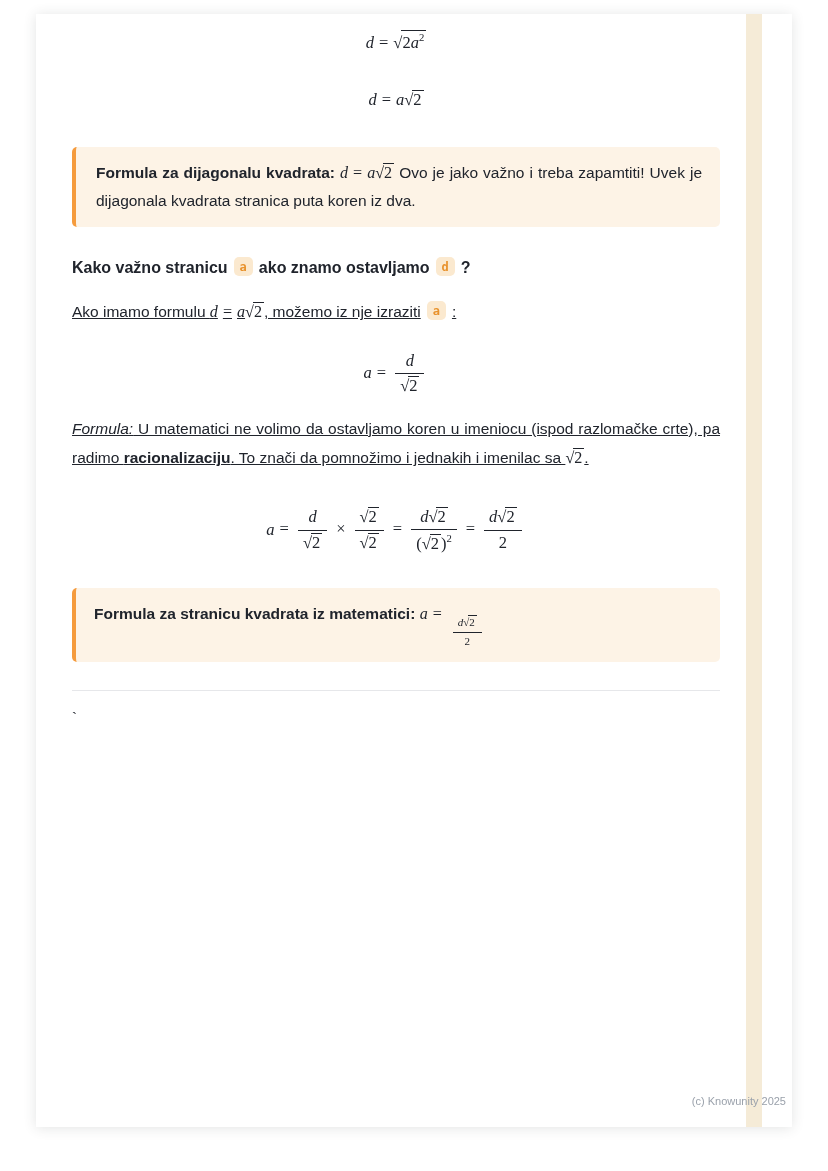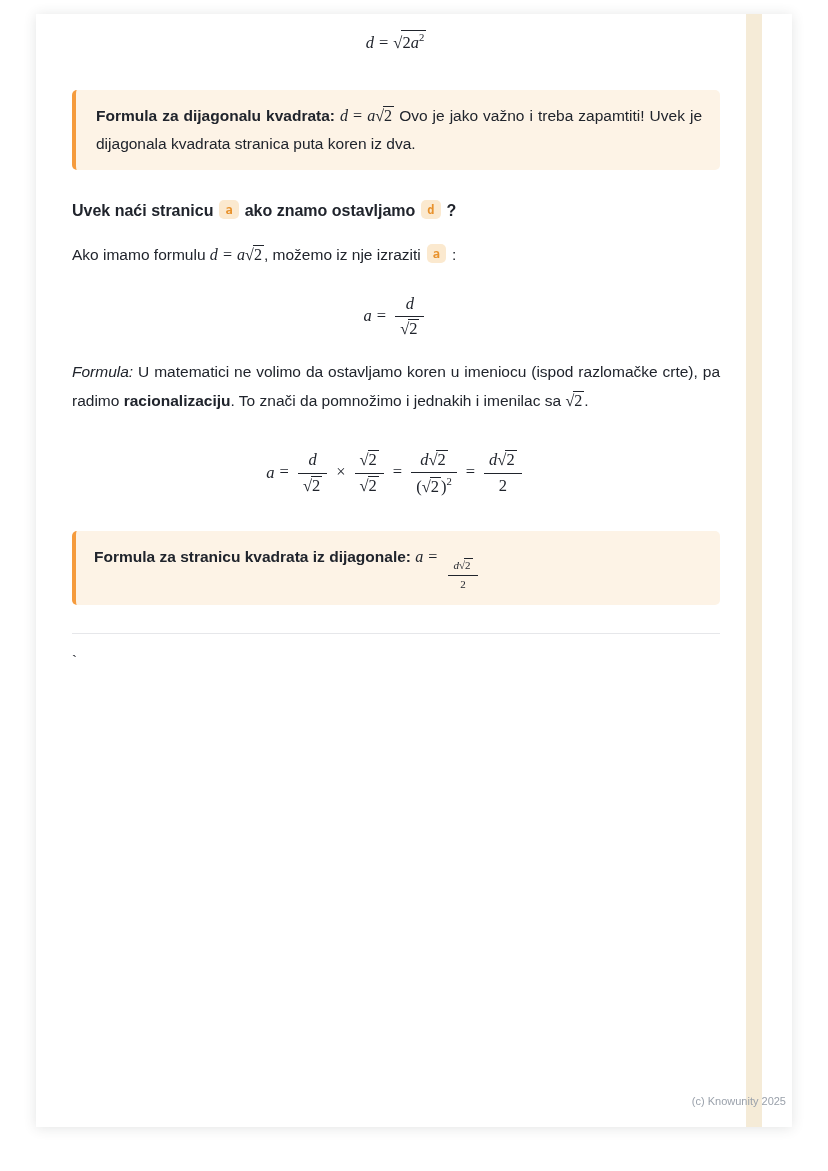--- a/index.html
+++ b/index.html
@@ -69,21 +69,21 @@
   .badge {
     display: inline-block; margin: 0 6px; padding: 4px 6px 3px;
     border-radius: 5px;
     background: var(--badge_bg, #FBE9CF);
     color: var(--badge_text, #E8922D);
     font-family: "DejaVu Sans Mono", monospace;
     font-size: 12px; font-weight: 700; line-height: 1;
     vertical-align: 2px;
   }
   .heading1 { margin-top: 30px; font-size: 16px; font-weight: 700; }
-  .para { margin-top: 20px; line-height: 1.82; text-align: justify; }
+  .para { margin-top: 20px; line-height: 1.82; text-align: justify; text-decoration: underline; }
   .para-napomena { margin-top: 18px; }
   .divider { border: 0; border-top: 1px solid var(--divider, #E6E7EA); margin-top: 28px; }
   .heading2 {
     margin-top: 23px; font-size: 23px; font-weight: 700;
     color: var(--heading2, #FBCE97); line-height: 1.3;
   }
   .stray { margin-top: 18px; }
   .footer {
     position: absolute; right: 6px; bottom: 20px;
     font-size: 11px; color: var(--muted, #9AA1AB); padding-left: 18px;
@@ -94,31 +94,34 @@
 
 <div class="card">
   <div class="strip"></div>
 
   <div class="content">
 
     <div class="formula f1">
       <span class="mvar">d</span><span class="mop">=</span><span class="sqrt"><span class="rsym">√</span><span class="rbody"><span>2</span><span class="mvar">a</span><sup>2</sup></span></span>
     </div>
 
+    <div class="formula f2">
+      <span class="mvar">d</span><span class="mop">=</span><span class="mvar">a</span><span class="sqrt"><span class="rsym">√</span><span class="rbody">2</span></span>
+    </div>
 
     <div class="callout c1">
       <p class="callout-text">
         <strong>Formula za dijagonalu kvadrata:</strong>
         <span class="imath"><span class="mvar">d</span><span class="mop">=</span><span class="mvar">a</span><span class="sqrt"><span class="rsym">√</span><span class="rbody">2</span></span></span>
         <span>Ovo je jako važno i treba zapamtiti! Uvek je dijagonala kvadrata stranica puta koren iz dva.</span>
       </p>
     </div>
 
     <h3 class="heading1">
-      <span>Uvek naći stranicu</span><span class="badge">a</span><span>ako znamo ostavljamo</span><span class="badge">d</span><span>?</span>
+      <span>Kako važno stranicu</span><span class="badge">a</span><span>ako znamo ostavljamo</span><span class="badge">d</span><span>?</span>
     </h3>
 
     <p class="para">
       <span>Ako imamo formulu </span><span class="imath"><span class="mvar">d</span><span class="mop">=</span><span class="mvar">a</span><span class="sqrt"><span class="rsym">√</span><span class="rbody">2</span></span></span><span>, možemo iz nje izraziti</span><span class="badge">a</span><span>:</span>
     </p>
 
     <div class="formula f3">
       <span class="mvar">a</span><span class="mop">=</span><span class="frac">
           <span class="num mvar">d</span>
           <span class="den"><span class="sqrt"><span class="rsym">√</span><span class="rbody">2</span></span></span>
@@ -140,21 +143,21 @@
           <span class="num"><span class="mvar">d</span><span class="sqrt"><span class="rsym">√</span><span class="rbody">2</span></span></span>
           <span class="den"><span>(</span><span class="sqrt"><span class="rsym">√</span><span class="rbody">2</span></span><span>)</span><sup>2</sup></span>
         </span><span class="mop">=</span><span class="frac">
           <span class="num"><span class="mvar">d</span><span class="sqrt"><span class="rsym">√</span><span class="rbody">2</span></span></span>
           <span class="den">2</span>
         </span>
     </div>
 
     <div class="callout c2">
       <p class="callout-text">
-        <strong>Formula za stranicu kvadrata iz dijagonale:</strong>
+        <strong>Formula za stranicu kvadrata iz matematici:</strong>
         <span class="imath"><span class="mvar">a</span><span class="mop">=</span><span class="frac small">
               <span class="num"><span class="mvar">d</span><span class="sqrt"><span class="rsym">√</span><span class="rbody">2</span></span></span>
               <span class="den">2</span>
             </span></span>
       </p>
     </div>
 
     <hr class="divider">
 
 

